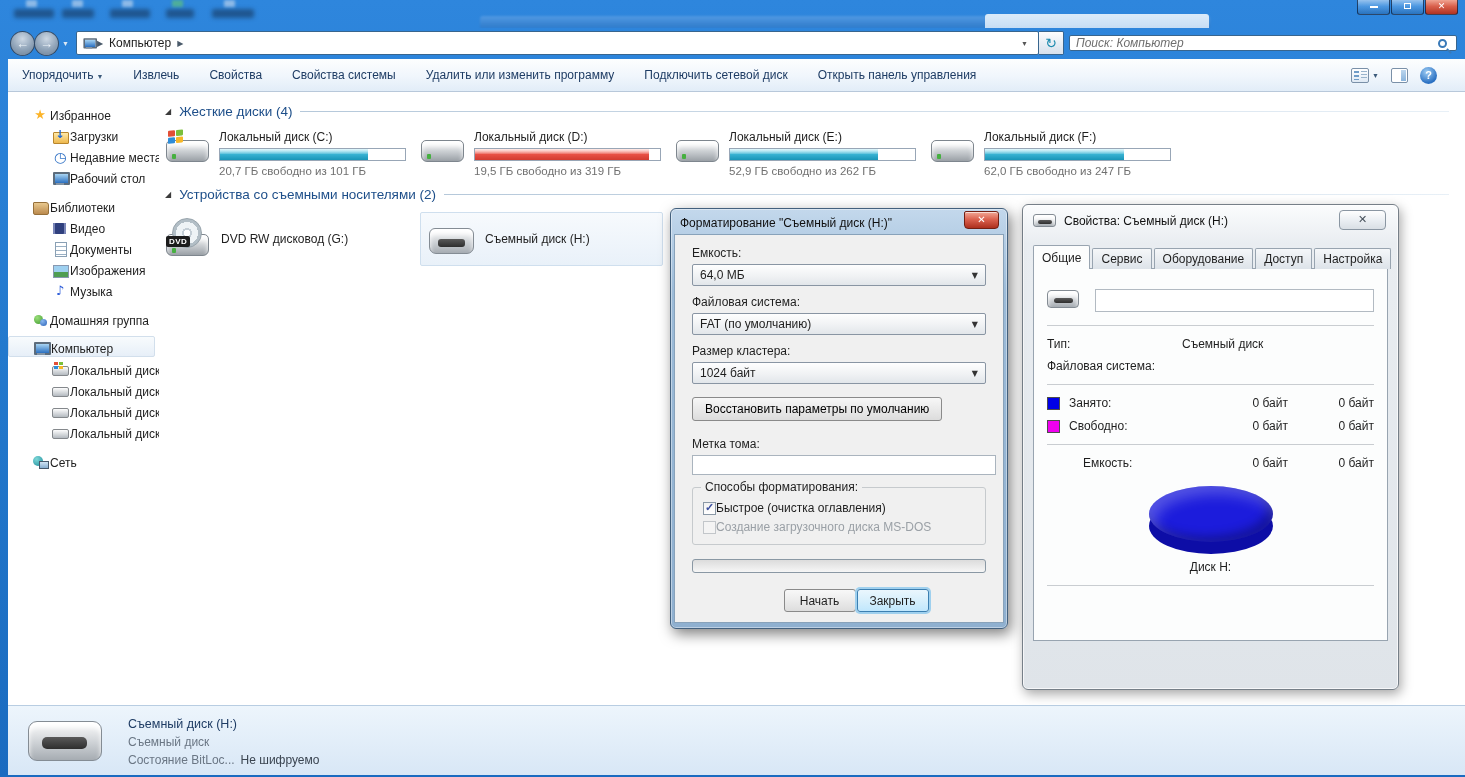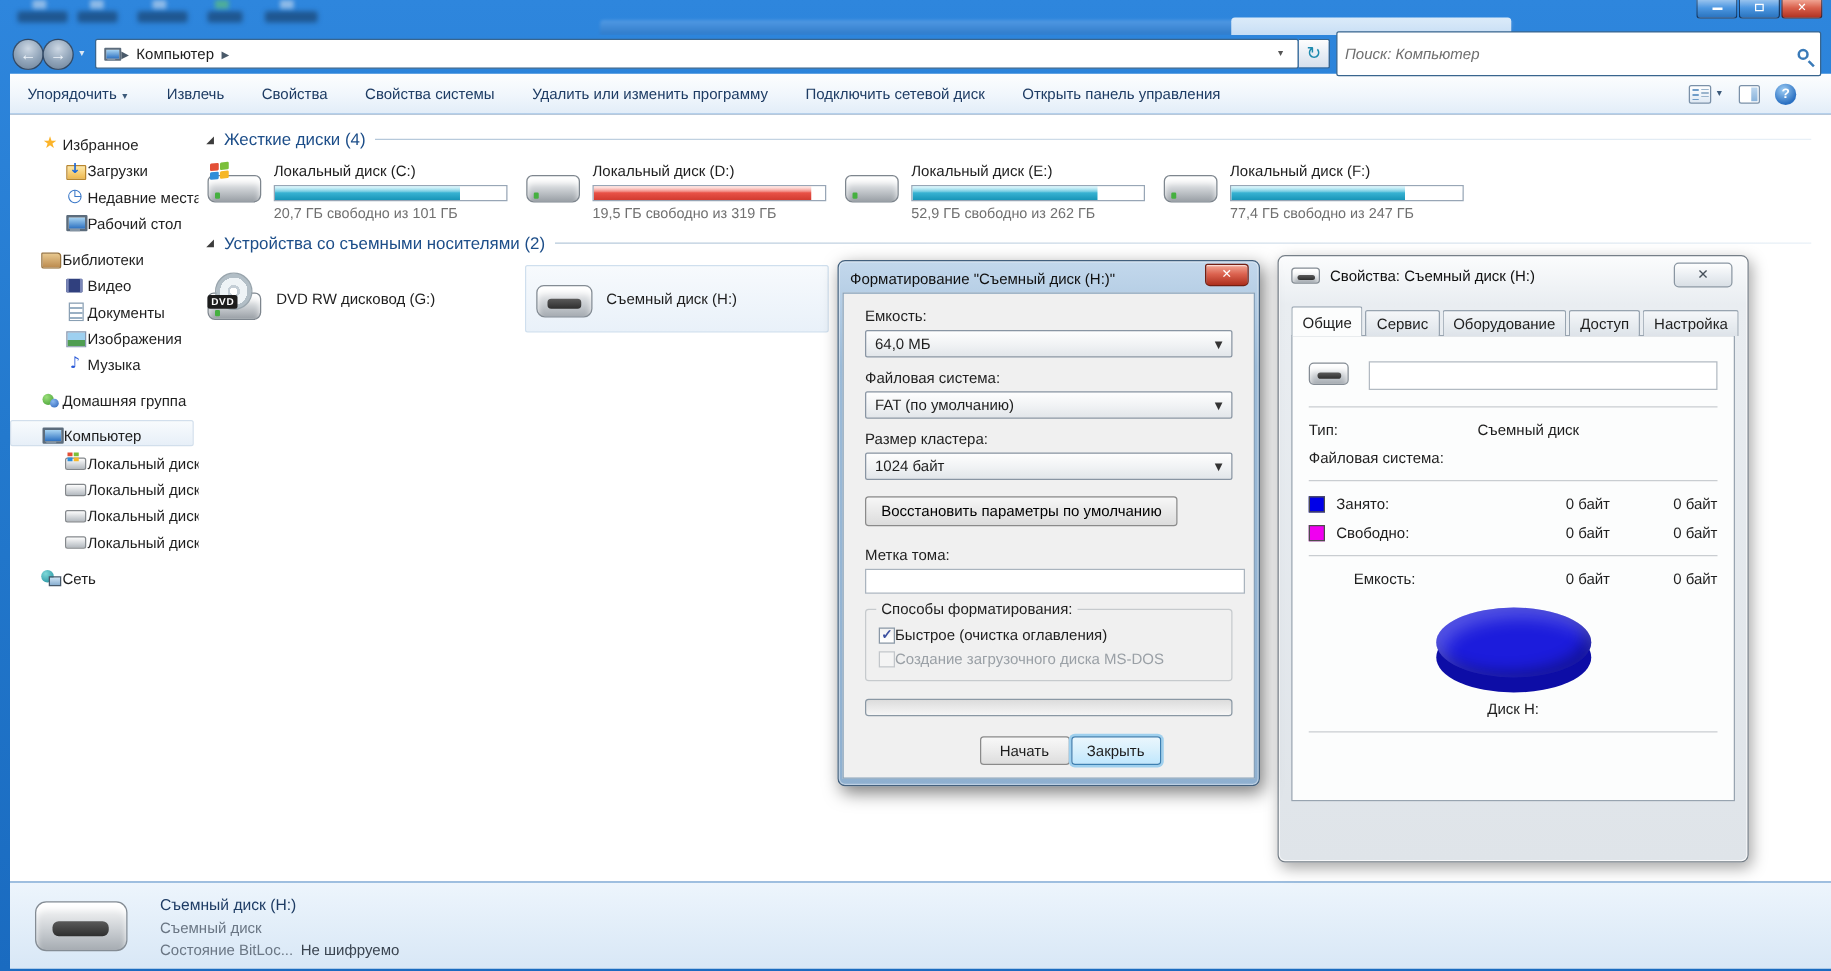--- a/index.html
+++ b/index.html
@@ -30,21 +30,21 @@
     background:radial-gradient(circle at 50% 30%, #cdd8e4, #8fa3b8 55%, #6c8096);
     color:#eef4fa; font-size:13px; line-height:23px; text-align:center; cursor:pointer; flex:0 0 25px; }
   .navbtn.fwd { margin-left:-6px; }
   .nav-drop { color:#dce8f4; font-size:7px; margin:0 2px 0 -2px; cursor:pointer; }
   .addr-field { flex:1; height:24px; background:#fff; border:1px solid #38658e; border-radius:2px; display:flex; align-items:center; padding:0 4px; min-width:0; }
   .addr-crumbs { display:flex; align-items:center; gap:6px; flex:1; color:#1e1e1e; }
   .crumb-arrow { font-size:8px; color:#4a5a6a; font-family:"DejaVu Sans",sans-serif; }
   .addr-dd { font-size:7px; color:#555; padding:0 6px; align-self:stretch; display:flex; align-items:center; cursor:pointer; }
   .refresh-btn { width:25px; height:24px; border:1px solid #38658e; border-left:none; border-radius:0 2px 2px 0; margin-left:-5px;
     background:linear-gradient(#fdfdfd,#e8eef5 50%,#d6e0ec); color:#1c8aae; font-size:14px; line-height:22px; text-align:center; cursor:pointer; flex:0 0 25px; font-family:"DejaVu Sans",sans-serif;}
-  .search-box { width:388px; height:36px; background:#fff; border:1px solid #38658e; border-radius:2px; display:flex; align-items:center; padding:0 6px; flex:0 0 388px; }
+  .search-box { width:388px; height:16px; background:#fff; border:1px solid #38658e; border-radius:2px; display:flex; align-items:center; padding:0 6px; flex:0 0 388px; }
   .search-box input { border:none; outline:none; flex:1; font-family:"Liberation Sans",sans-serif; font-size:12px; font-style:italic; color:#444; }
   .search-box input::placeholder { color:#6e6e6e; font-style:italic; }
   .mag { width:9px; height:9px; border:2px solid #3a7ab8; border-radius:50%; position:relative; flex:0 0 9px; margin-right:3px; }
   .mag::after { content:""; position:absolute; width:2px; height:6px; background:#3a7ab8; left:8px; top:7px; transform:rotate(-45deg); }
 
   
   .toolbar { position:absolute; left:8px; right:0; top:59px; height:33px; z-index:9;
     background:linear-gradient(#fdfefe,#f0f6fc 55%,#e2edf8); border-bottom:1px solid #b8c8da;
     display:flex; align-items:center; padding:0 14px; gap:30px; color:#1e3c64; }
   .tb-item { cursor:pointer; white-space:nowrap; }
@@ -377,21 +377,21 @@
       </div>
       <div class="tile">
         <div class="d-icon">
             <div class="hdd"></div>
           </div>
         <div class="d-body">
           <div class="d-name">Локальный диск (F:)</div>
           <div class="d-bar">
               <div class="d-fill" style="width: 75%;"></div>
             </div>
-          <div class="d-cap">77,4 ГБ свободно из 247 ГБ</div>
+          <div class="d-cap">62,0 ГБ свободно из 247 ГБ</div>
         </div>
       </div>
     </div>
 
     <div class="grp">
       <span class="tri">◢</span>
       <span class="gt">Устройства со съемными носителями (2)</span>
       <span class="rule"></span>
     </div>
     <div class="dev-row">

